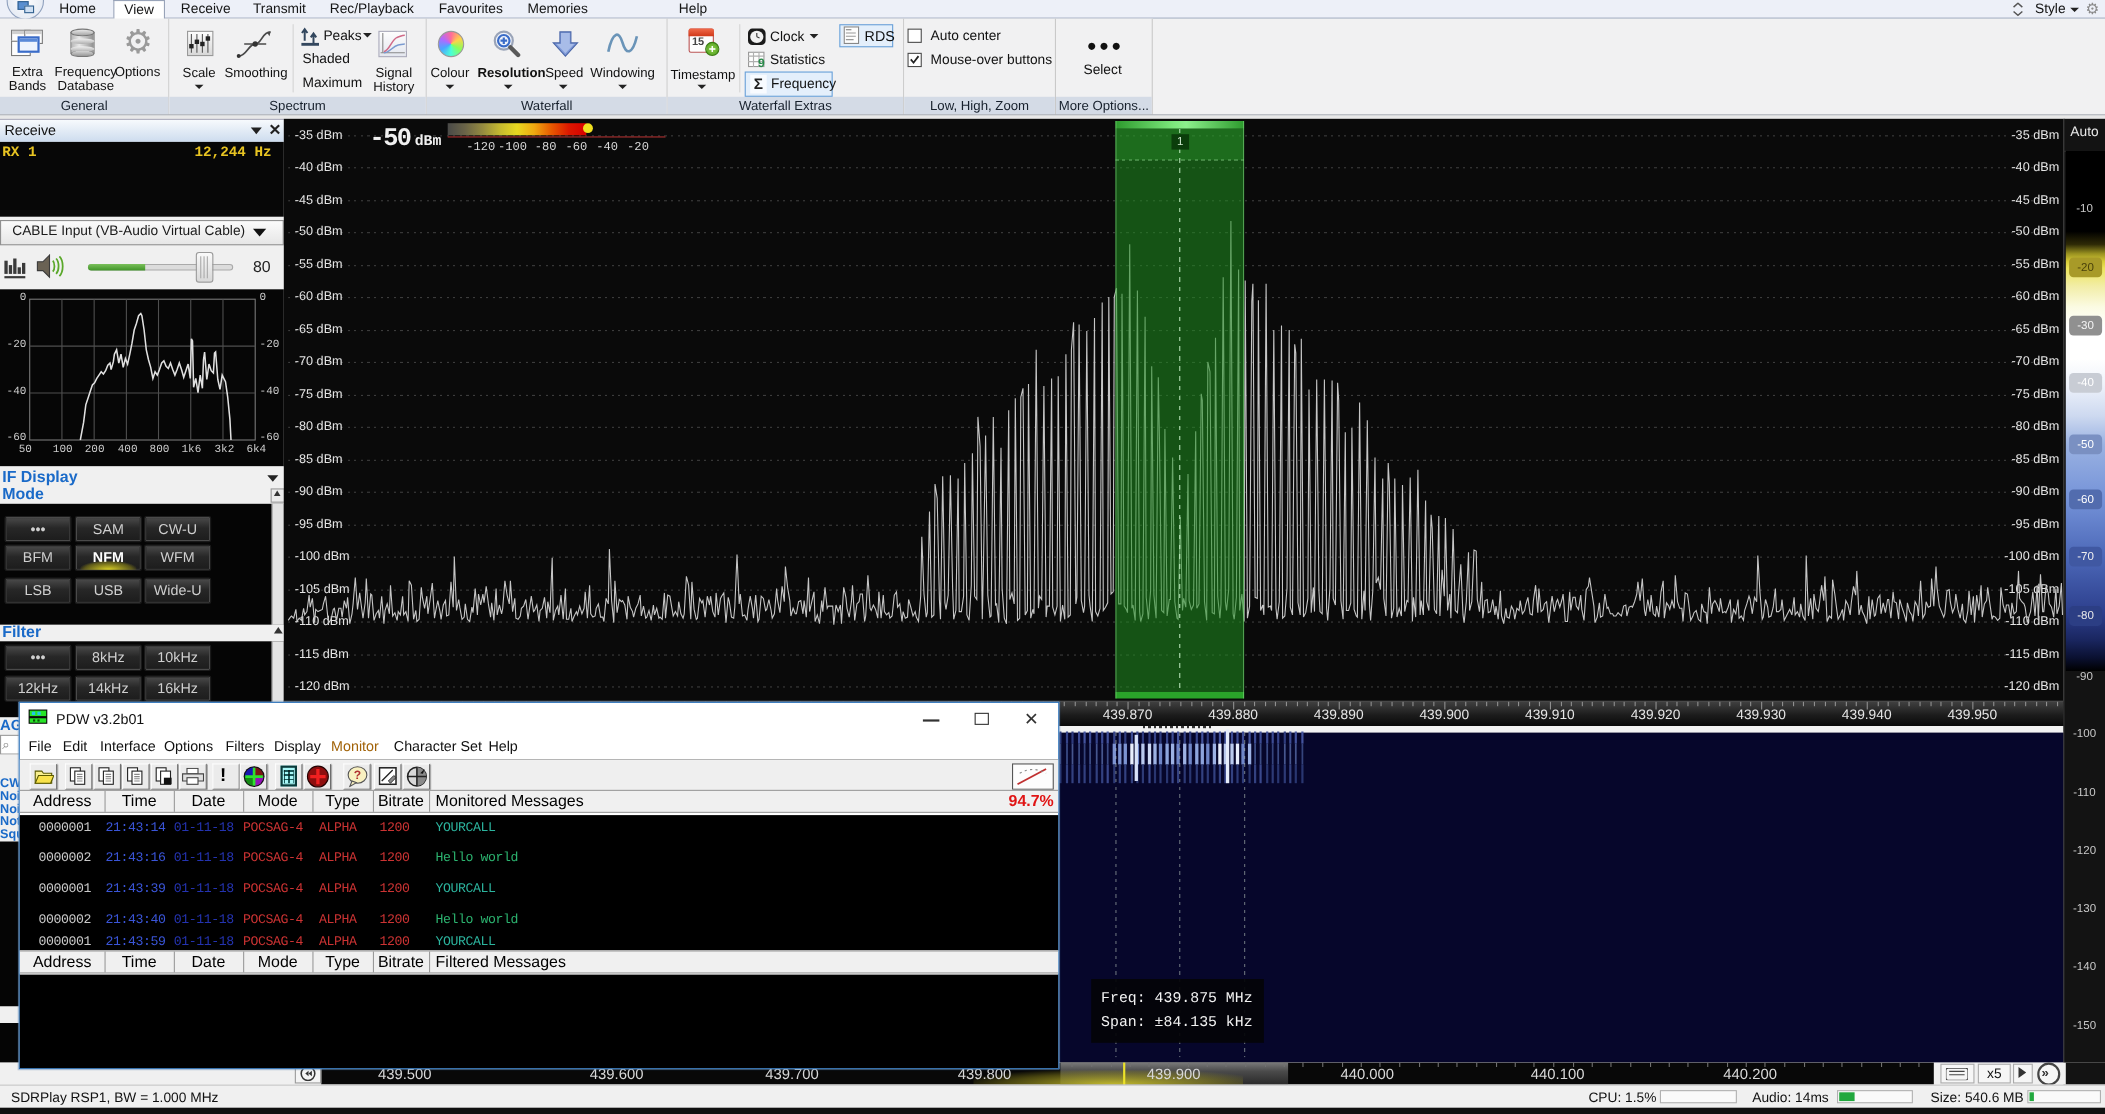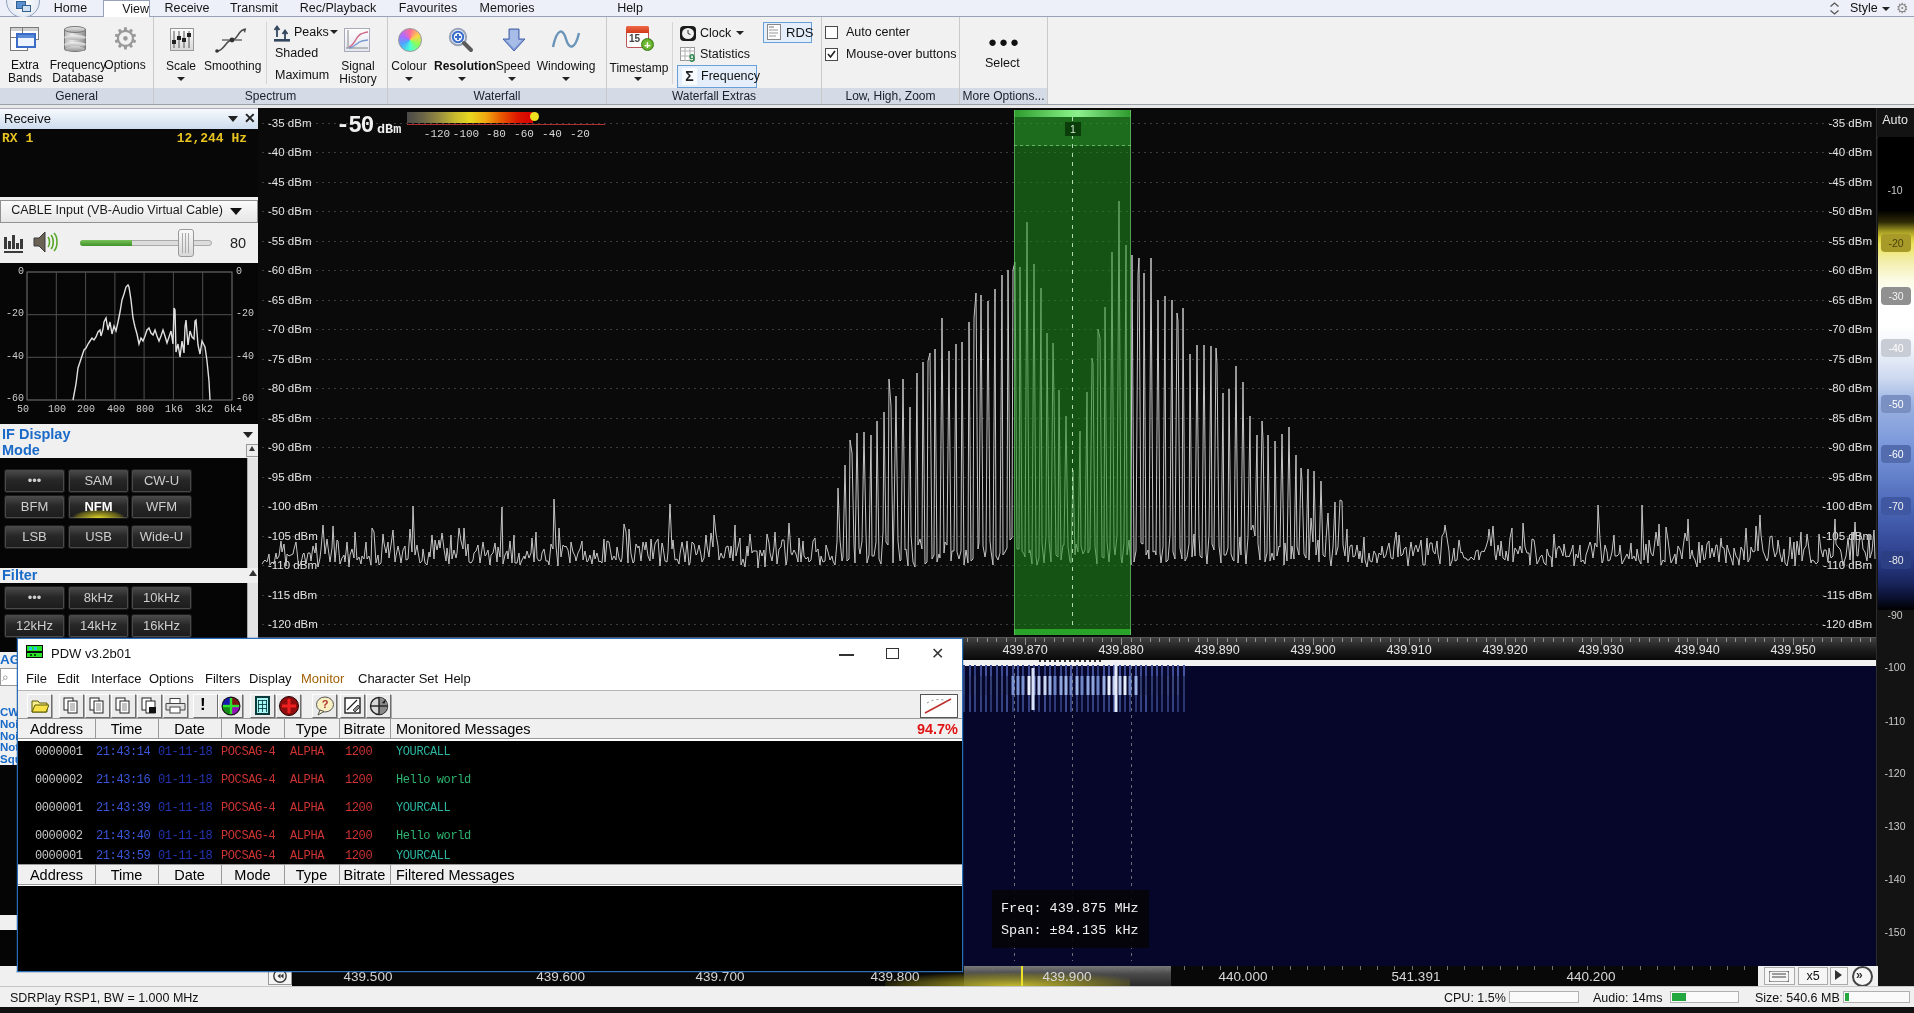--- a/index.html
+++ b/index.html
@@ -28,21 +28,21 @@
 .cbarlbl{position:absolute;left:1876px;width:38px;font-size:10.5px;color:#c9c9c9;text-align:center;height:14px;line-height:14px;}
 .rtick{position:absolute;width:1px;background:#8f8f8f;}
 .btick{position:absolute;width:1px;background:#707070;}
 </style></head><body>
 <div id="root">
 
 <div class="abs" style="left:0;top:0;width:1914px;height:17px;background:#edf0f8;border-bottom:1px solid #98a3b8;"></div>
 <div class="abs" style="left:6px;top:-16px;width:34px;height:34px;border-radius:50%;background:radial-gradient(#fdfdfd,#dde4f0);border:1px solid #8fa0bd;"></div>
 <div class="abs" style="left:16px;top:1px;width:10px;height:8px;background:#5a8fd0;border:1px solid #33628f;"></div>
 <div class="abs" style="left:22px;top:5px;width:9px;height:7px;background:#cfe0f3;border:1px solid #33628f;"></div>
-<div class="tab" style="left:103px;width:47px;background:#fff;border:1px solid #98a3b8;border-bottom:none;height:18px;text-align:right;">View</div>
+<div class="tab" style="left:103px;width:47px;background:#fff;border:1px solid #98a3b8;border-bottom:none;height:18px;">View</div>
 <div class="tab" style="left:48px;width:45px;">Home</div>
 <div class="tab" style="left:162px;width:50px;">Receive</div>
 <div class="tab" style="left:226px;width:56px;">Transmit</div>
 <div class="tab" style="left:296px;width:84px;">Rec/Playback</div>
 <div class="tab" style="left:396px;width:64px;">Favourites</div>
 <div class="tab" style="left:476px;width:62px;">Memories</div>
 <div class="tab" style="left:556px;width:40px;margin-top:41px;">Tools</div>
 <div class="tab" style="left:612px;width:36px;">Help</div>
 
 <svg class="abs" style="left:1828px;top:2px;" width="13" height="13" viewBox="0 0 13 13">
@@ -852,21 +852,21 @@
     <div class="btick" style="left:1692px;top:966px;height:4px;"></div>
     <div class="btick" style="left:1710px;top:966px;height:4px;"></div>
     <div class="btick" style="left:1727px;top:966px;height:4px;"></div>
     <div class="btick" style="left:1744px;top:966px;height:4px;"></div>
 <div class="abs" style="left:328px;top:969px;width:80px;text-align:center;font-size:13.5px;color:#d8d8d8;">439.500</div>
 <div class="abs" style="left:505px;top:969px;width:80px;text-align:right;font-size:13.5px;color:#d8d8d8;">439.600</div>
 <div class="abs" style="left:680px;top:969px;width:80px;text-align:center;font-size:13.5px;color:#d8d8d8;">439.700</div>
 <div class="abs" style="left:855px;top:969px;width:80px;text-align:center;font-size:13.5px;color:#d8d8d8;">439.800</div>
 <div class="abs" style="left:1027px;top:969px;width:80px;text-align:center;font-size:13.5px;color:#d8d8d8;">439.900</div>
 <div class="abs" style="left:1203px;top:969px;width:80px;text-align:center;font-size:13.5px;color:#d8d8d8;">440.000</div>
-<div class="abs" style="left:1376px;top:969px;width:80px;text-align:center;font-size:13.5px;color:#d8d8d8;">541.391</div>
+<div class="abs" style="left:1376px;top:969px;width:80px;text-align:center;font-size:13.5px;color:#d8d8d8;">440.100</div>
 <div class="abs" style="left:1551px;top:969px;width:80px;text-align:center;font-size:13.5px;color:#d8d8d8;">440.200</div>
 
 <div class="abs" style="left:1764px;top:967px;width:31px;height:18px;background:#f6f6f6;border:1px solid #aaa;"></div>
 <svg class="abs" style="left:1769px;top:971px;" width="20" height="11" viewBox="0 0 20 11">
 <rect x="0" y="0" width="20" height="11" rx="2" fill="none" stroke="#444"></rect>
 <line x1="3" y1="3" x2="17" y2="3" stroke="#444"></line>
       <line x1="3" y1="6" x2="17" y2="6" stroke="#444"></line>
     </svg>
 <div class="abs" style="left:1798px;top:967px;width:30px;height:18px;background:#f6f6f6;border:1px solid #aaa;font-size:12.5px;color:#111;text-align:center;line-height:17px;">x5</div>
 <div class="abs" style="left:1830px;top:967px;width:18px;height:18px;background:#f6f6f6;border:1px solid #aaa;"></div>

